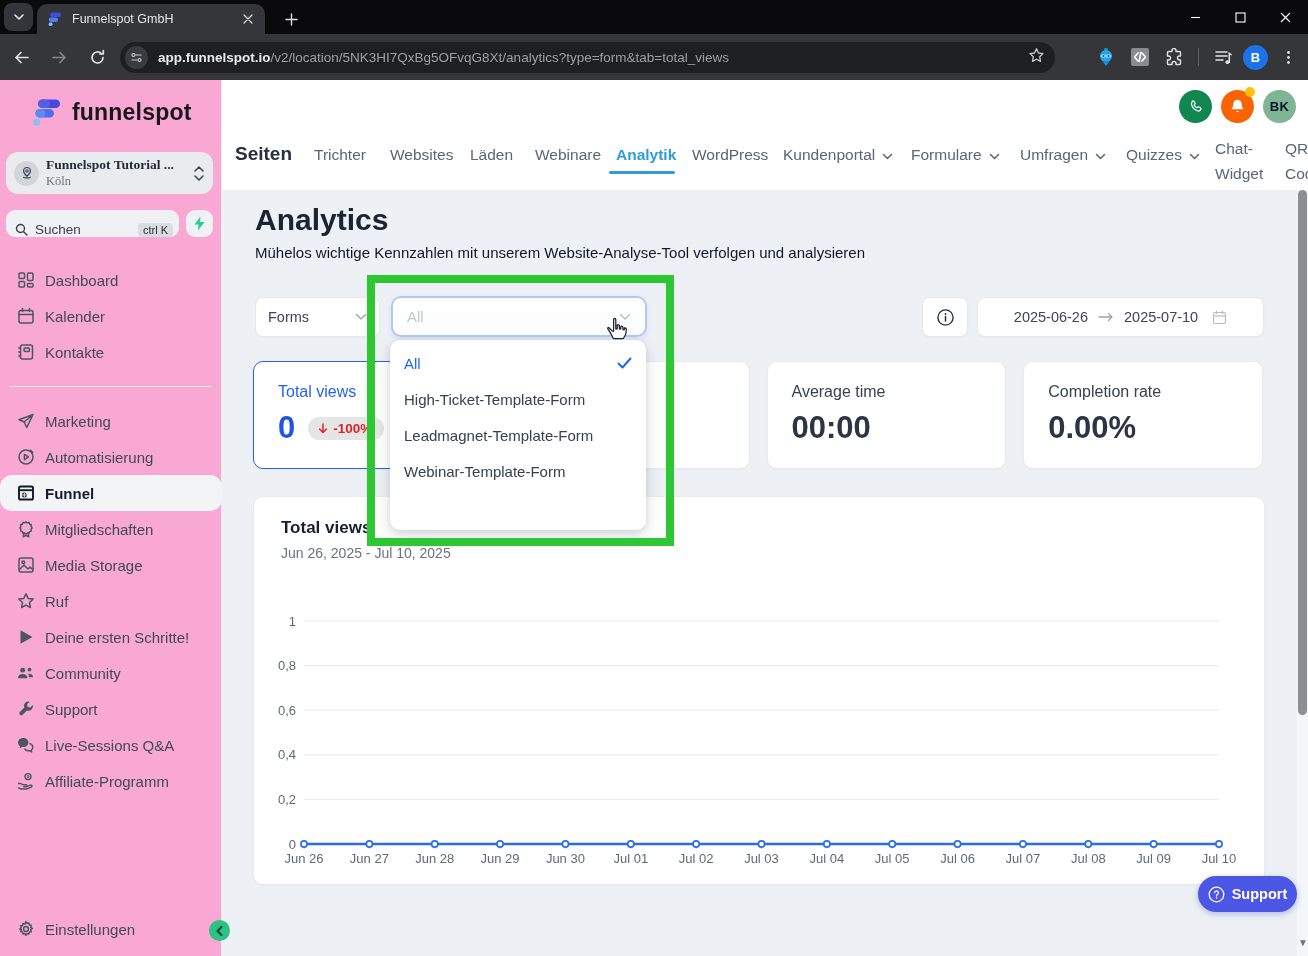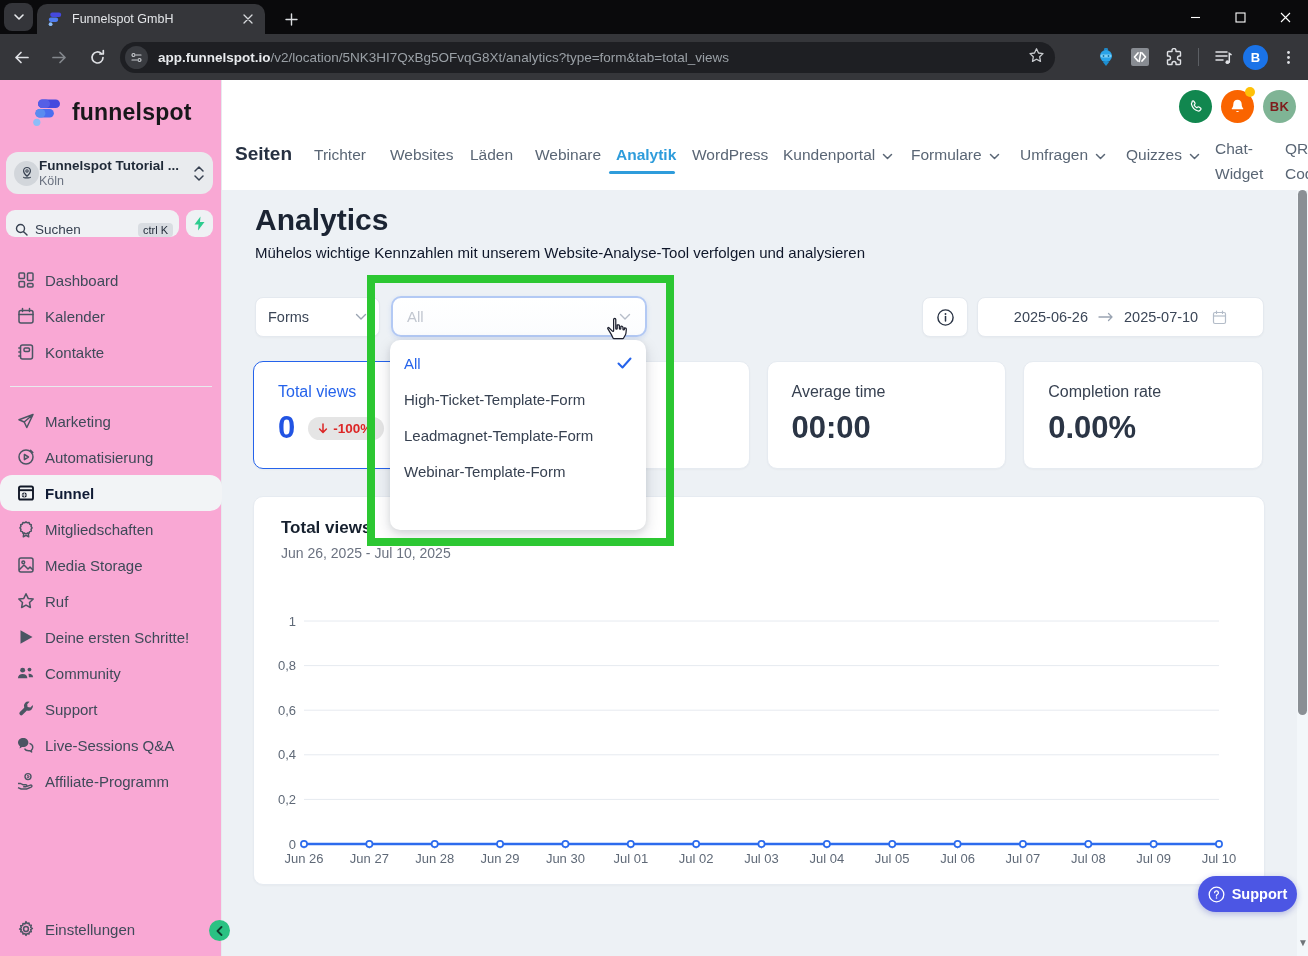--- a/index.html
+++ b/index.html
@@ -29,21 +29,21 @@
 
   
   .app { position:absolute; left:0; top:80px; width:1308px; height:876px; background:#edf1f5; }
 
   
   .sidebar { position:absolute; left:0; top:0; width:222px; height:876px; background:#f9a8d4; border-right:1px solid #e7eaee; }
   .brand { position:absolute; left:33px; top:18px; display:flex; align-items:center; }
   .brand-name { font-size:23px; font-weight:700; color:#17181a; letter-spacing:0.2px; margin-left:11px; }
   .loc-box { position:absolute; left:6px; top:72px; width:207px; height:42px; background:#e9ebee; border-radius:12px; display:flex; align-items:center; padding:0 8px; }
   .loc-avatar { width:25px; height:25px; border-radius:50%; background:#d2d6db; display:flex; align-items:center; justify-content:center; flex:none; }
-  .loc-texts { flex:1; overflow:hidden; }
+  .loc-texts { flex:1; margin-left:7px; overflow:hidden;font-family:Liberation Serif, serif; }
   .loc-name { font-size:13.5px; font-weight:700; color:#1f2937; white-space:nowrap; }
   .loc-city { font-size:12.5px; color:#6b7280; margin-top:1px; }
   .loc-carets { display:flex; flex-direction:column; gap:1px; color:#374151; }
   .search-row { position:absolute; left:6px; top:130px; width:207px; display:flex; gap:7px; }
   .search-box { flex:1; height:27px; background:#eff1f4; border-radius:9px; display:flex; align-items:center; padding:12px 6px 0 9px; }
   .search-ph { font-size:13.5px; color:#374151; flex:1; margin-left:7px; }
   .kbd { background:#d9dde2; color:#1f2937; font-size:11px; border-radius:4px; padding:1px 5px; }
   .bolt-btn { width:27px; height:27px; background:#eff1f4; border-radius:9px; display:flex; align-items:center; justify-content:center; flex:none; }
   .menu { position:absolute; left:0; top:182px; width:222px; }
   .mrow { height:36px; display:flex; align-items:center; padding-left:16px; }
@@ -62,21 +62,21 @@
   .nav-item { position:absolute; top:66px; font-size:15.5px; color:#5a6675; white-space:nowrap; }
   .nav-item.first { top:63px; font-size:19px; font-weight:700; color:#273142; }
   .nav-item.active { color:#2e9cdb; font-weight:600; }
   .nav-item .caret { display:inline-block; margin-left:7px; color:#5a6675; }
   .nav-underline { position:absolute; left:387px; top:91px; width:66px; height:3px; background:#2e9cdb; border-radius:2px; }
   .nav-wrap2 { position:absolute; font-size:15.5px; color:#5a6675; line-height:25px; top:56px; }
   .hdr-circles { position:absolute; top:10px; right:12px; display:flex; gap:9px; }
   .circle { width:33px; height:33px; border-radius:50%; display:flex; align-items:center; justify-content:center; position:relative; }
   .circle.phone { background:#11874f; }
   .circle.bell { background:#fa6400; }
-  .circle.bk { background:#7fb495; color:#7f1d1d; font-size:13px; font-weight:600; letter-spacing:0.3px; }
+  .circle.bk { background:#7fb495; color:#0f172a; font-size:13px; font-weight:600; letter-spacing:0.3px; }
   .bell-dot { position:absolute; right:-1px; top:-3px; width:10px; height:10px; border-radius:50%; background:#ffc107; }
 
   
   .content { position:absolute; left:222px; top:110px; width:1086px; height:766px; background:#edf1f5; }
   .page-title { position:absolute; left:33px; top:13px; font-size:30px; font-weight:700; color:#1b2433; }
   .page-sub { position:absolute; left:33px; top:54px; font-size:15px; color:#0f172a; }
   .sel { background:#fff; border:1px solid #e4e9ef; border-radius:8px; display:flex; align-items:center; box-shadow:0 1px 2px rgba(16,24,40,.03); }
   .forms-sel { position:absolute; left:33px; top:107px; width:125px; height:40px; padding:0 12px; }
   .forms-sel .txt { flex:1; font-size:14.5px; color:#3b4657; }
   .all-sel { position:absolute; left:169px; top:106px; width:256px; height:41px; padding:0 14px; border:2px solid #b3c9f4; border-radius:10px; box-shadow:0 2px 5px rgba(100,140,230,.18); background:linear-gradient(#ffffff, #fbfcfe); }

